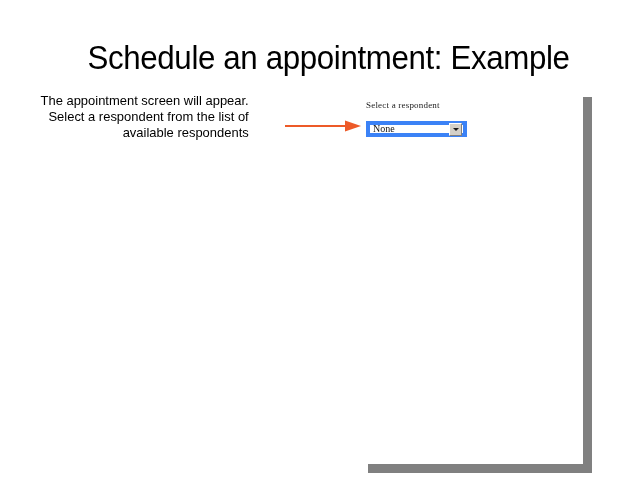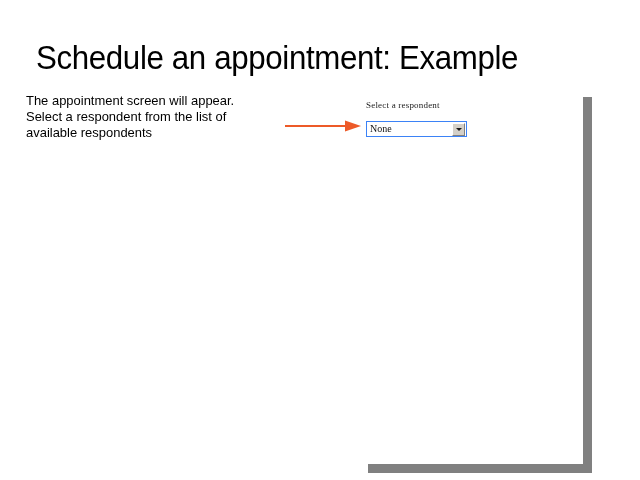--- a/index.html
+++ b/index.html
@@ -13,20 +13,21 @@
     overflow: hidden;
     font-family: "Liberation Sans", "DejaVu Sans", sans-serif;
     -webkit-font-smoothing: none;
   }
 
   #slide {
     position: relative;
     width: 536px;
     height: 480px;
     background: #ffffff;
+    text-align: right;
   }
 
   
   #slide-title {
     position: absolute;
     left: 36px;
     top: 38px;
     width: 580px;
     font-family: "Liberation Sans", "DejaVu Sans", sans-serif;
     font-size: 34px;
@@ -86,21 +87,21 @@
 
   
   #respondent-select {
     position: absolute;
     left: 366px;
     top: 121px;
     width: 101px;
     height: 16px;
     box-sizing: border-box;
     background: #ffffff;
-    border: 1px solid #3b82f6;
+    border: 4px solid #3b82f6;
     display: flex;
     align-items: center;
     justify-content: space-between;
     padding: 0;
   }
   #respondent-select-value {
     font-family: "Liberation Serif", "DejaVu Serif", serif;
     font-size: 10px;
     line-height: 14px;
     color: #111111;

